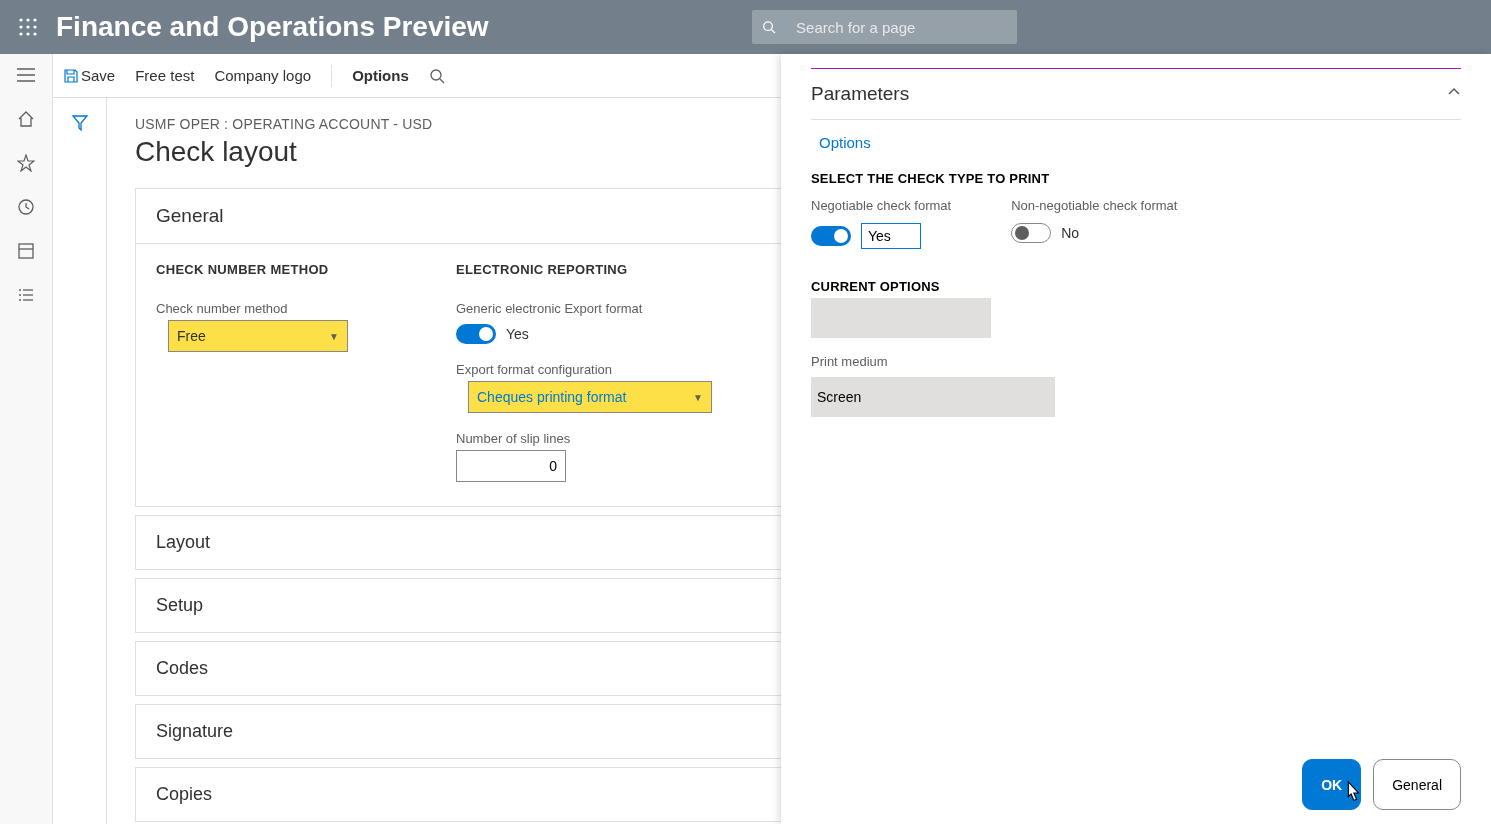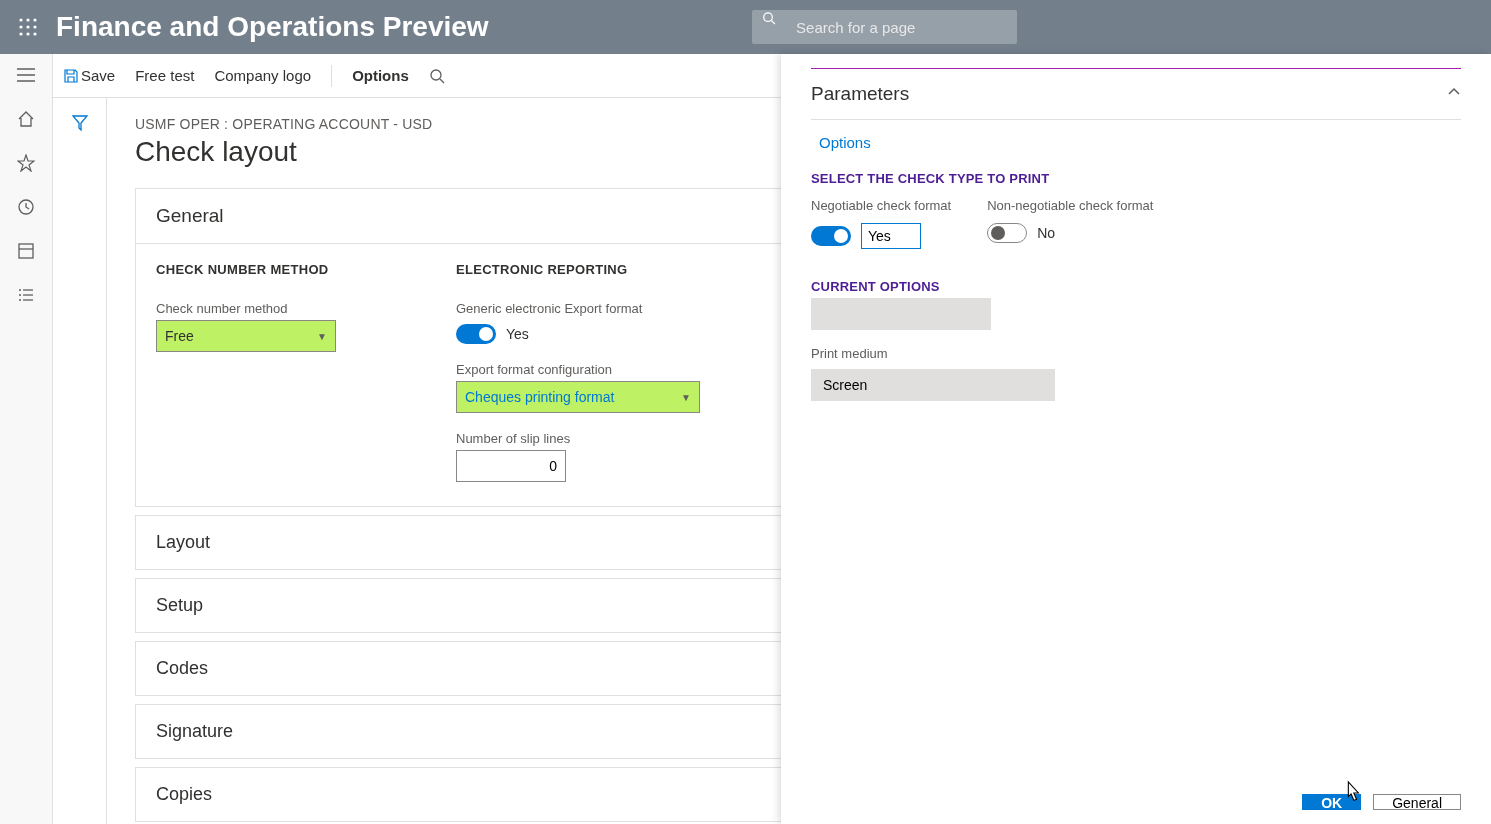--- a/index.html
+++ b/index.html
@@ -9,21 +9,21 @@
   
   .topbar {
     height: 54px; background: #73808c; display: flex; align-items: center;
     color: #fff; padding: 0 10px;
   }
   .waffle { width: 36px; height: 36px; display: flex; align-items: center; justify-content: center; cursor: pointer; }
   .app-title { font-size: 28px; font-weight: 600; margin-left: 10px; }
   .searchbox {
     margin-left: auto; margin-right: auto; position: relative; left: -100px;
     width: 265px; height: 34px; background: rgba(255,255,255,0.25); border-radius: 2px;
-    display: flex; padding: 0 10px; color: #fff; gap: 12px;
+    display: flex; align-items: center; padding: 0 10px; color: #fff; gap: 12px;
   }
   .searchbox input {
     background: transparent; border: none; outline: none; color: #fff; font-size: 15px; width: 100%;
     margin-left: 8px;
   }
   .searchbox input::placeholder { color: #e8e8e8; }
 
   
   .below-top { display: flex; height: calc(100% - 54px); }
 
@@ -70,21 +70,21 @@
     border-top: 1px solid #e1dfdd; padding: 18px 20px 24px 20px;
     display: flex; gap: 60px;
   }
   .group-col { display: flex; flex-direction: column; min-width: 240px; }
   .group-title { font-size: 13px; font-weight: 600; color: #323130; text-transform: uppercase; margin-bottom: 14px; letter-spacing: 0.3px; }
   .field-label { font-size: 13px; color: #605e5c; margin-bottom: 4px; margin-top: 10px; }
   .field-label:first-of-type { margin-top: 0; }
 
   .dropdown {
     width: 180px; height: 32px; border: 1px solid #8a8886; display: flex; align-items: center;
-    justify-content: space-between; padding: 0 8px; font-size: 14px; background: #bef264; cursor: pointer;
+    justify-content: space-between; padding: 0 8px; font-size: 14px; background: #fde047; cursor: pointer; margin-left: 12px;
   }
   .dropdown.wide { width: 244px; }
   .dropdown .chev { color: #605e5c; font-size: 10px; }
   .dropdown .link-text { color: #0078d4; }
 
   .number-input {
     width: 110px; height: 32px; border: 1px solid #8a8886; text-align: right; padding: 0 8px;
     font-size: 14px;
   }
 
@@ -122,38 +122,38 @@
   .param-section {
     border-top: 1px solid #a21caf; border-bottom: 1px solid #e1dfdd;
     padding: 14px 0; margin-top: 4px;
     display: flex; align-items: center; justify-content: space-between;
   }
   .param-section-title { font-size: 19px; color: #323130; }
   .param-chev { color: #605e5c; cursor: pointer; }
 
   .options-link { color: #0078d4; font-size: 15px; margin: 14px 0 14px 8px; display: inline-block; cursor: pointer; }
 
-  .subhead { font-size: 13px; font-weight: 700; color: #4c1d95; text-transform: uppercase; margin-top: 6px; letter-spacing: 0.2px; }
-  .check-type-row { display: flex; gap: 36px; margin-top: 12px; }
+  .subhead { font-size: 13px; font-weight: 700; color: #000000; text-transform: uppercase; margin-top: 6px; letter-spacing: 0.2px; }
+  .check-type-row { display: flex; gap: 60px; margin-top: 12px; }
   .ct-col { display: flex; flex-direction: column; }
   .ct-label { font-size: 13px; color: #605e5c; margin-bottom: 6px; }
 
   .curr-opts { margin-top: 30px; }
   .readonly-input {
-    width: 180px; height: 32px; background: #e1dfdd; border: none; padding: 0 12px; font-size: 14px;
+    width: 180px; height: 40px; background: #e1dfdd; border: none; padding: 0 6px; font-size: 14px;
     margin-top: 4px;
   }
   .readonly-input.wide { width: 244px; }
 
   .panel-footer {
     padding: 14px 30px; display: flex; justify-content: flex-end; gap: 12px;
   }
   .btn {
-    height: 16px; padding: 0 18px; font-size: 14px; border: 1px solid #8a8886;
-    background: #fff; cursor: pointer; border-radius: 0;
+    height: 51px; padding: 0 18px; font-size: 14px; border: 1px solid #8a8886;
+    background: #fff; cursor: pointer; border-radius: 10px;
   }
   .btn.primary { background: #0078d4; color: #fff; border-color: #0078d4; font-weight: 600; }
 
   
   .cursor-ptr {
     position: absolute; bottom: 18px; right: 128px; width: 22px; height: 26px; pointer-events: none;
   }
 
   
   .waffle svg circle { fill: #fff; }

